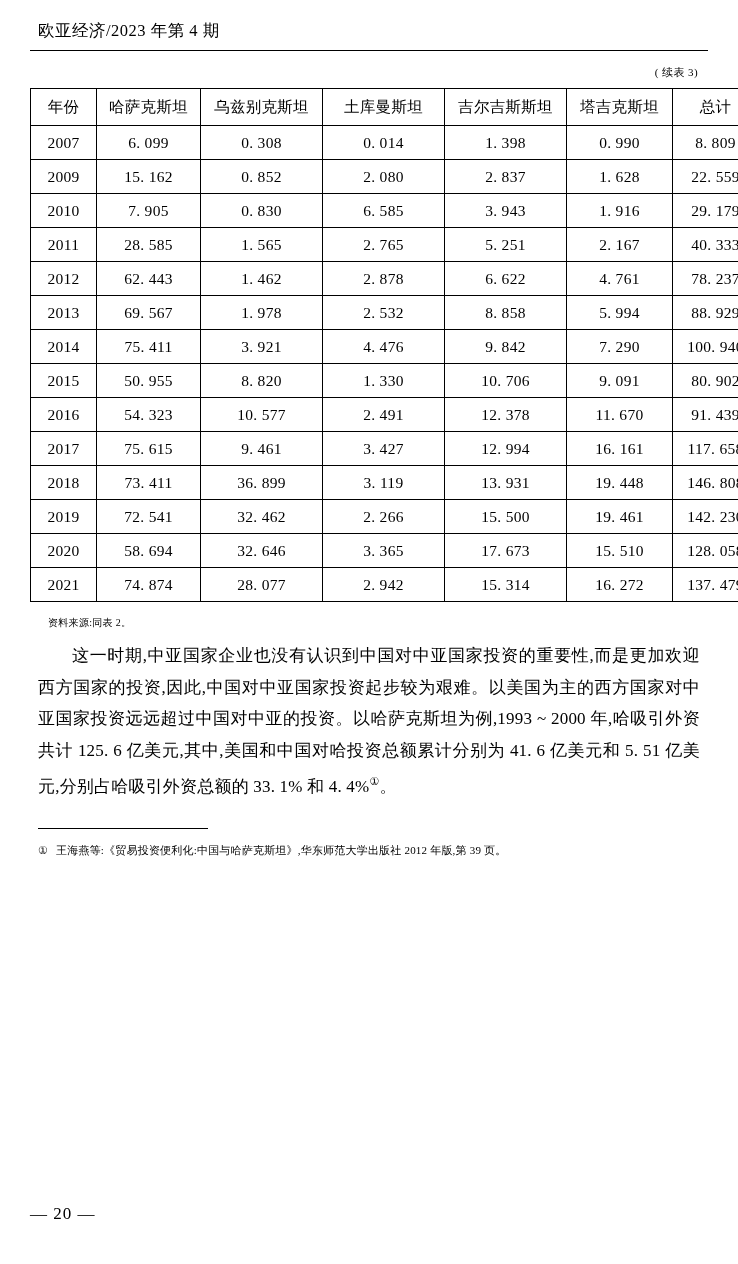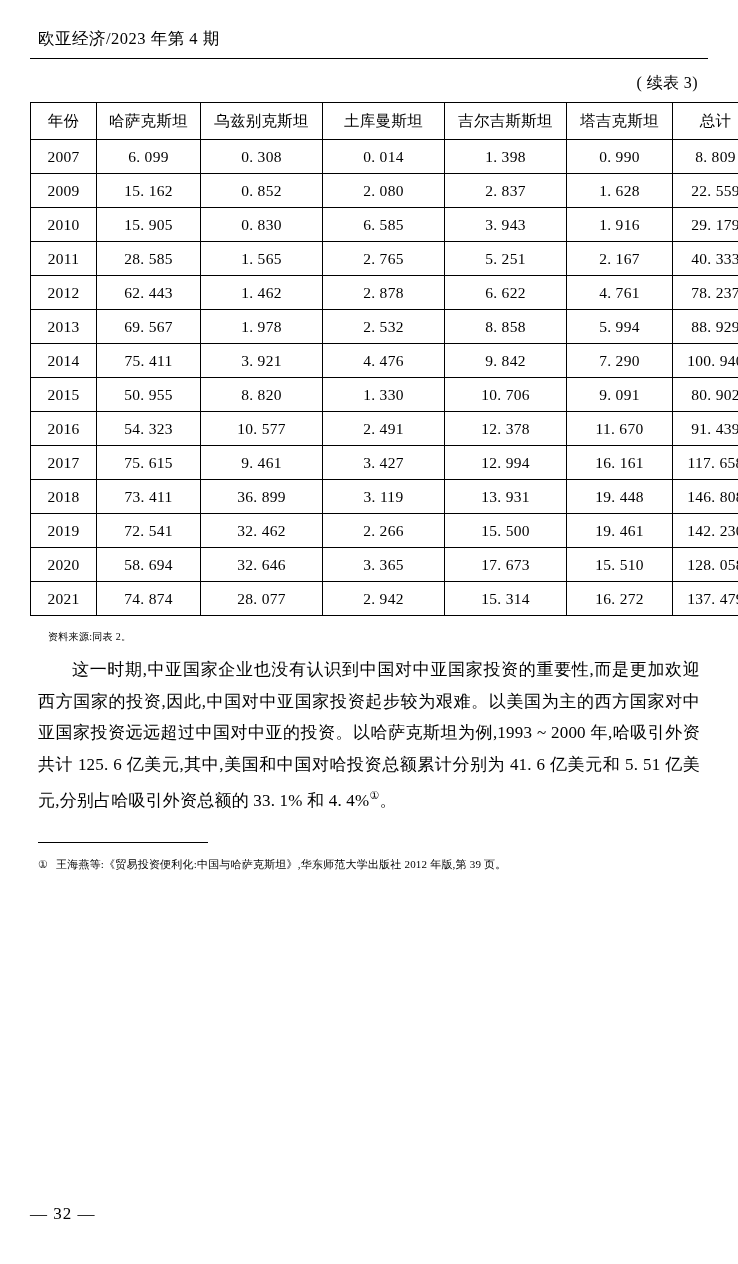--- a/index.html
+++ b/index.html
@@ -12,39 +12,39 @@
     height: 1264px;
     font-family: "Liberation Serif", "DejaVu Serif", serif;
     color: #000000;
     position: relative;
     overflow: hidden;
   }
   .page {
     width: 738px;
     height: 1242px;
     box-sizing: border-box;
-    padding: 8px 30px;
+    padding: 0 30px;
     position: relative;
   }
   
   .runhead {
     font-size: 16.5px;
     letter-spacing: 0.5px;
     padding-top: 20px;
     padding-left: 8px;
     font-family: "Liberation Serif", "DejaVu Serif", serif;
   }
   .runhead-rule {
     border-bottom: 1.6px solid #000;
     margin: 8px 0 0 0;
   }
   
   .tbl-caption {
     text-align: right;
-    font-size: 16px;
+    font-size: 11px;
     padding: 14px 10px 8px 0;
     letter-spacing: 0.4px;
   }
   
   table.data {
     border-collapse: collapse;
     width: 678px;
     margin: 0 auto;
     table-layout: fixed;
     font-size: 15.5px;
@@ -166,21 +166,21 @@
         <td>2009</td>
         <td>15. 162</td>
         <td>0. 852</td>
         <td>2. 080</td>
         <td>2. 837</td>
         <td>1. 628</td>
         <td>22. 559</td>
       </tr>
       <tr>
         <td>2010</td>
-        <td>15. 905</td>
+        <td>7. 905</td>
         <td>0. 830</td>
         <td>6. 585</td>
         <td>3. 943</td>
         <td>1. 916</td>
         <td>29. 179</td>
       </tr>
       <tr>
         <td>2011</td>
         <td>28. 585</td>
         <td>1. 565</td>
@@ -286,14 +286,14 @@
 
   <div class="body-text">
     <p class="para"><span>这一时期,中亚国家企业也没有认识到中国对中亚国家投资的重要性,而是更加欢迎西方国家的投资,因此,中国对中亚国家投资起步较为艰难。以美国为主的西方国家对中亚国家投资远远超过中国对中亚的投资。以哈萨克斯坦为例,1993 ~ 2000 年,哈吸引外资共计 125. 6 亿美元,其中,美国和中国对哈投资总额累计分别为 41. 6 亿美元和 5. 51 亿美元,分别占哈吸引外资总额的 33. 1% 和 4. 4%</span><sup class="fn">①</sup>。</p>
   </div>
 
   <div class="fn-rule"></div>
   <div class="footnote">
     <span class="fn-mark">①</span><span>王海燕等:《贸易投资便利化:中国与哈萨克斯坦》,华东师范大学出版社 2012 年版,第 39 页。</span>
   </div>
 
-  <div class="pagenum">— 32 —</div>
+  <div class="pagenum">— 20 —</div>
 </div>
 
 </body></html>

